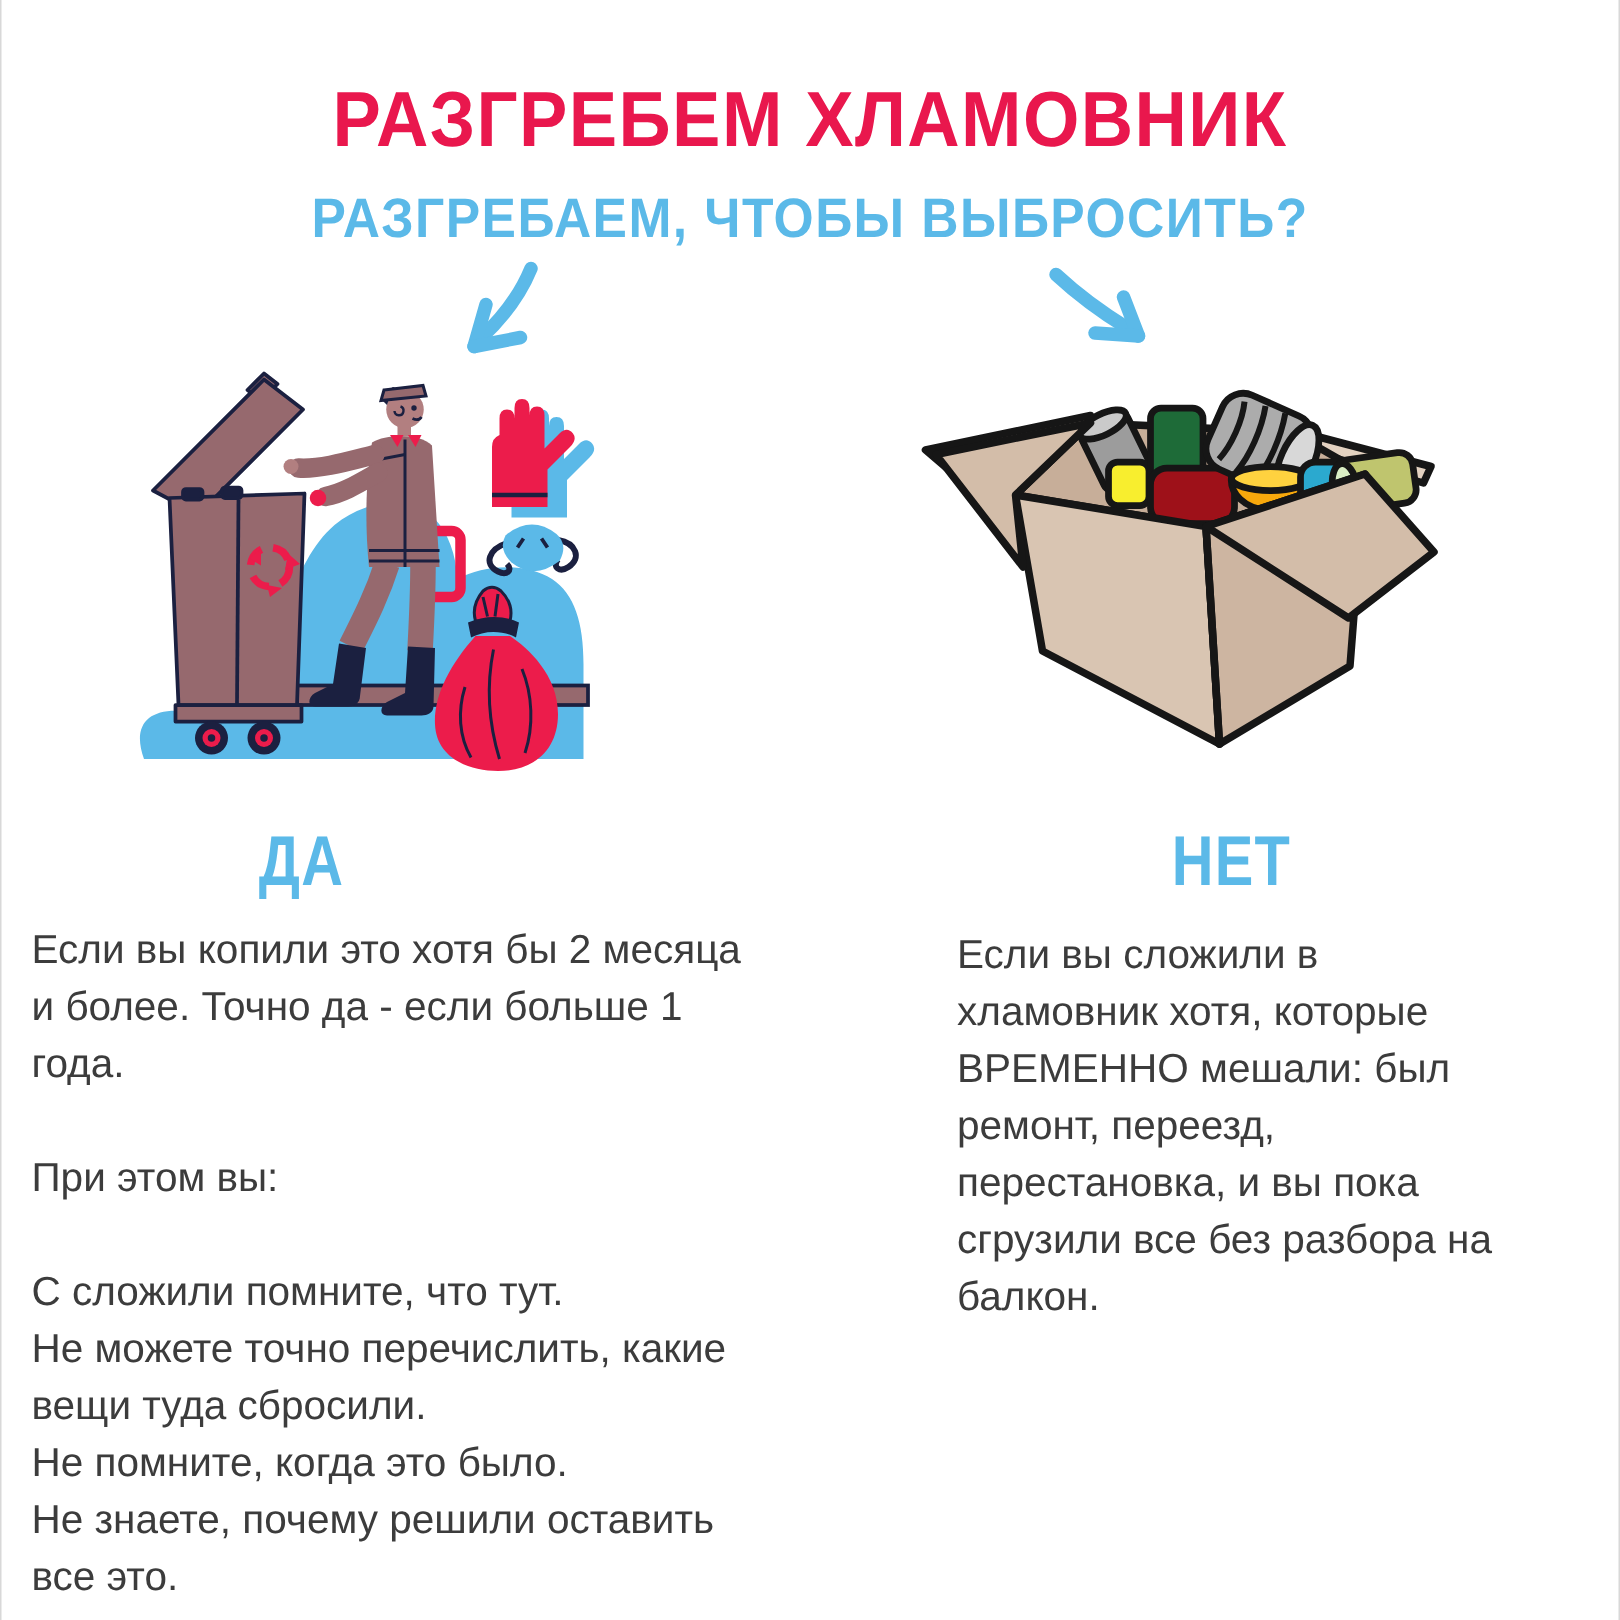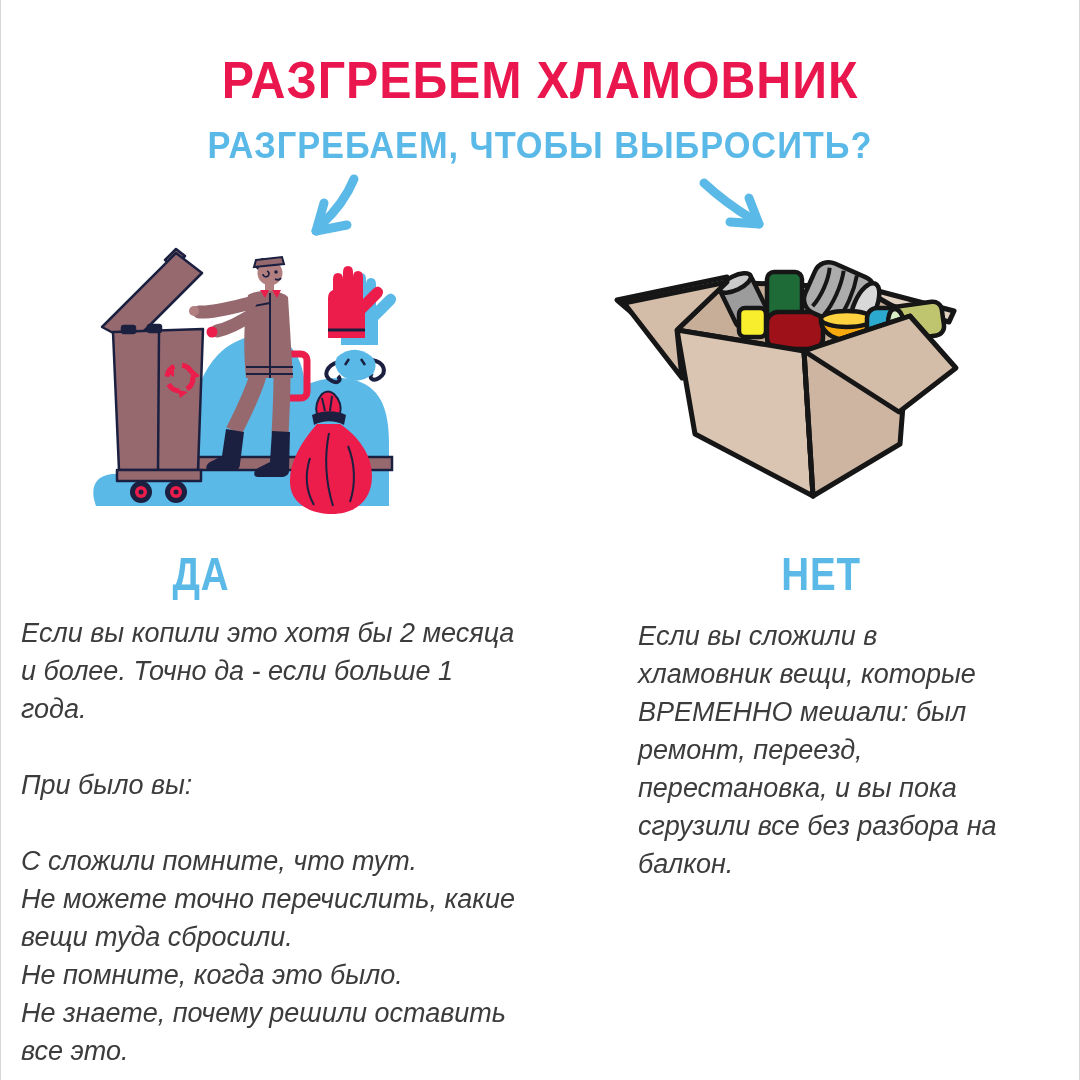--- a/index.html
+++ b/index.html
@@ -25,21 +25,21 @@
   .illo-left{left:85px;top:243px;}
   .illo-right{left:608px;top:256px;}
   .col-label{
     position:absolute;top:546px;width:230px;text-align:center;margin:0;
     font-size:47px;font-weight:bold;color:var(--accent_blue);
     transform:scaleX(0.82);transform-origin:center;letter-spacing:1px;
   }
   .label-yes{left:85px;}
   .label-no{left:705px;}
   .text-col{position:absolute;color:var(--body_text);font-size:27px;line-height:38px;}
-  .text-col p{margin:0 0 38px 0;white-space:pre-line;font-style:italic;}
+  .text-col p{margin:0 0 38px 0;white-space:pre-line;}
   .text-left{left:20px;top:614px;width:520px;}
   .text-right{left:637px;top:617px;width:400px;}
 </style>
 </head>
 <body>
 
 <div class="canvas">
 
   <h1 class="title">РАЗГРЕБЕМ ХЛАМОВНИК</h1>
   <h2 class="subtitle">РАЗГРЕБАЕМ, ЧТОБЫ ВЫБРОСИТЬ?</h2>
@@ -199,31 +199,31 @@
     </g>
   </svg>
 
   <div class="col-label label-yes">ДА</div>
   <div class="col-label label-no">НЕТ</div>
 
   <div class="text-col text-left">
       <p>Если вы копили это хотя бы 2 месяца
 и более. Точно да - если больше 1
 года.</p>
-      <p>При было вы:</p>
+      <p>При этом вы:</p>
       <p>С сложили помните, что тут.
 Не можете точно перечислить, какие
 вещи туда сбросили.
 Не помните, когда это было.
 Не знаете, почему решили оставить
 все это.</p>
     </div>
   <div class="text-col text-right">
       <p>Если вы сложили в
-хламовник вещи, которые
+хламовник хотя, которые
 ВРЕМЕННО мешали: был
 ремонт, переезд,
 перестановка, и вы пока
 сгрузили все без разбора на
 балкон.</p>
     </div>
 
 </div>
 
 </body></html>

